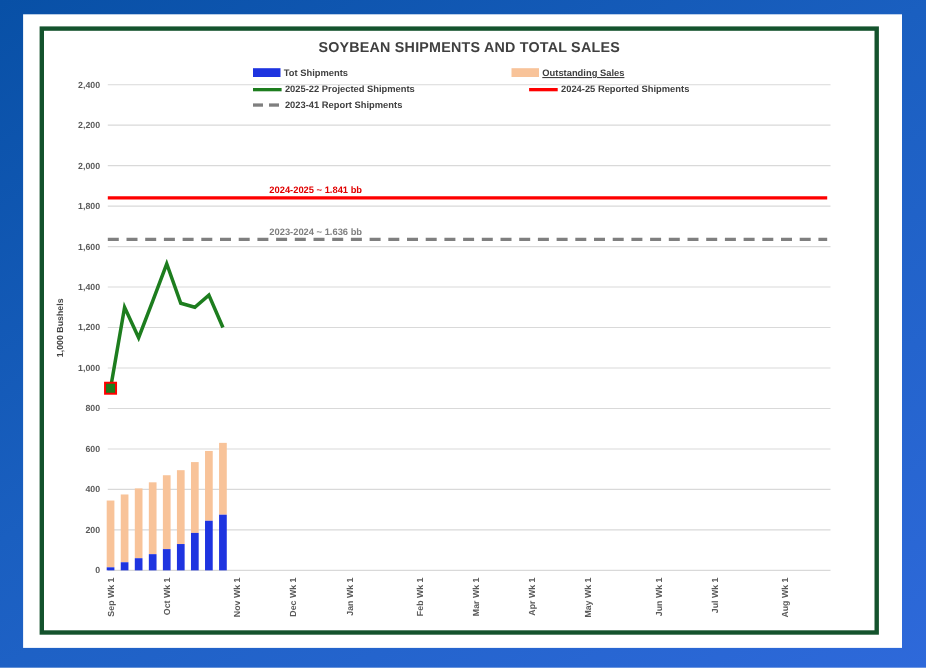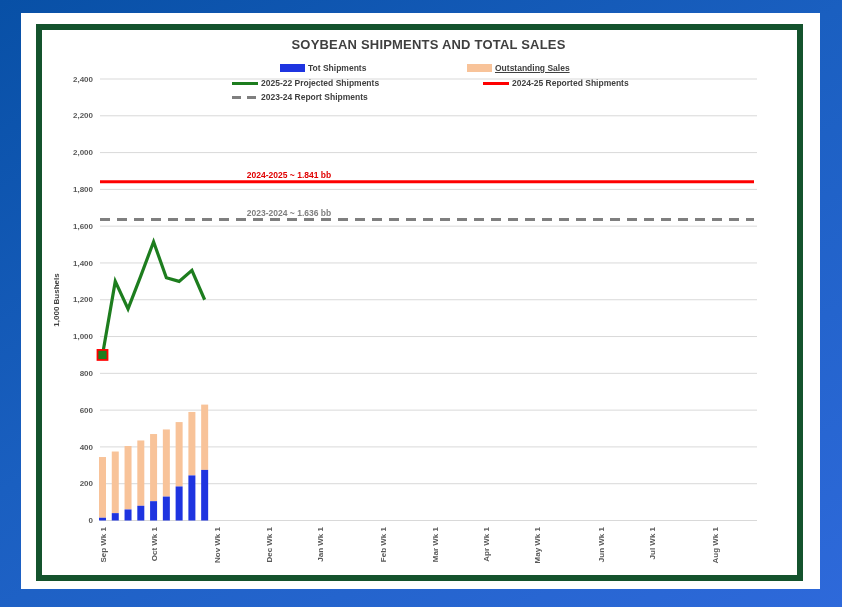--- a/index.html
+++ b/index.html
@@ -8,21 +8,21 @@
     background:linear-gradient(150deg,#084f a6 0%,#1a5fc0 45%,#2e69da 100%);
     background:linear-gradient(150deg,#0850a6 0%,#1a5fc0 45%,#2e69da 100%);
     font-family:"Liberation Sans",sans-serif;
   }
   .panel{
     position:absolute;left:21px;top:13px;width:799px;height:576px;
     background:#ffffff;
   }
   .chart{
     position:absolute;left:15px;top:11px;width:755px;height:545px;
-    background:#ffffff;border:6px solid #14532d;
+    background:#ffffff;border:4px solid #14532d;
   }
   .chart-title{
     position:absolute;top:7px;left:58px;width:657px;text-align:center;
     font-size:13px;font-weight:bold;color:#3f3f3f;letter-spacing:.2px;
   }
   .legend-item{
     position:absolute;display:flex;align-items:center;gap:3px;
     font-size:8.5px;font-weight:bold;color:#404040;white-space:nowrap;
   }
   .swatch{flex:0 0 auto;}
@@ -32,39 +32,39 @@
 </style>
 </head>
 <body>
 
 <div class="panel">
   <div class="chart">
 
     <div class="chart-title">SOYBEAN SHIPMENTS AND TOTAL SALES</div>
 
     <div>
-      <div class="legend-item" style="left:190px;top:33px;margin-left:48px;">
+      <div class="legend-item" style="left:190px;top:33px;">
         <span class="swatch bar" style="background: rgb(30, 52, 224);"></span>
         <span>Tot Shipments</span>
       </div>
       <div class="legend-item" style="left:425px;top:33px;text-decoration:underline;">
         <span class="swatch bar" style="background: rgb(248, 195, 153);"></span>
         <span>Outstanding Sales</span>
       </div>
       <div class="legend-item" style="left:190px;top:48px;">
         <span class="swatch line" style="background: rgb(29, 125, 30);"></span>
         <span>2025-22 Projected Shipments</span>
       </div>
       <div class="legend-item" style="left:441px;top:48px;">
         <span class="swatch line" style="background: rgb(254, 0, 0);"></span>
         <span>2024-25 Reported Shipments</span>
       </div>
       <div class="legend-item" style="left:190px;top:62px;">
         <span class="swatch line" style="background: repeating-linear-gradient(90deg, rgb(127, 127, 127) 0px, rgb(127, 127, 127) 9px, transparent 9px, transparent 15px);"></span>
-        <span>2023-24 Report Shipments</span>
+        <span>2023-41 Report Shipments</span>
       </div>
     </div>
 
     <svg id="plot" width="755" height="545" viewBox="0 0 755 545" style="position:absolute;left:0;top:0;">
         <line x1="58" y1="490.5" x2="715" y2="490.5" stroke="#d9d9d9" stroke-width="1"></line>
         <text x="51" y="493.2" text-anchor="end" font-size="8px" font-weight="bold" fill="#595959">0</text>
         <line x1="58" y1="453.7083333333333" x2="715" y2="453.7083333333333" stroke="#d9d9d9" stroke-width="1"></line>
         <text x="51" y="456.4083333333333" text-anchor="end" font-size="8px" font-weight="bold" fill="#595959">200</text>
         <line x1="58" y1="416.9166666666667" x2="715" y2="416.9166666666667" stroke="#d9d9d9" stroke-width="1"></line>
         <text x="51" y="419.6166666666667" text-anchor="end" font-size="8px" font-weight="bold" fill="#595959">400</text>

